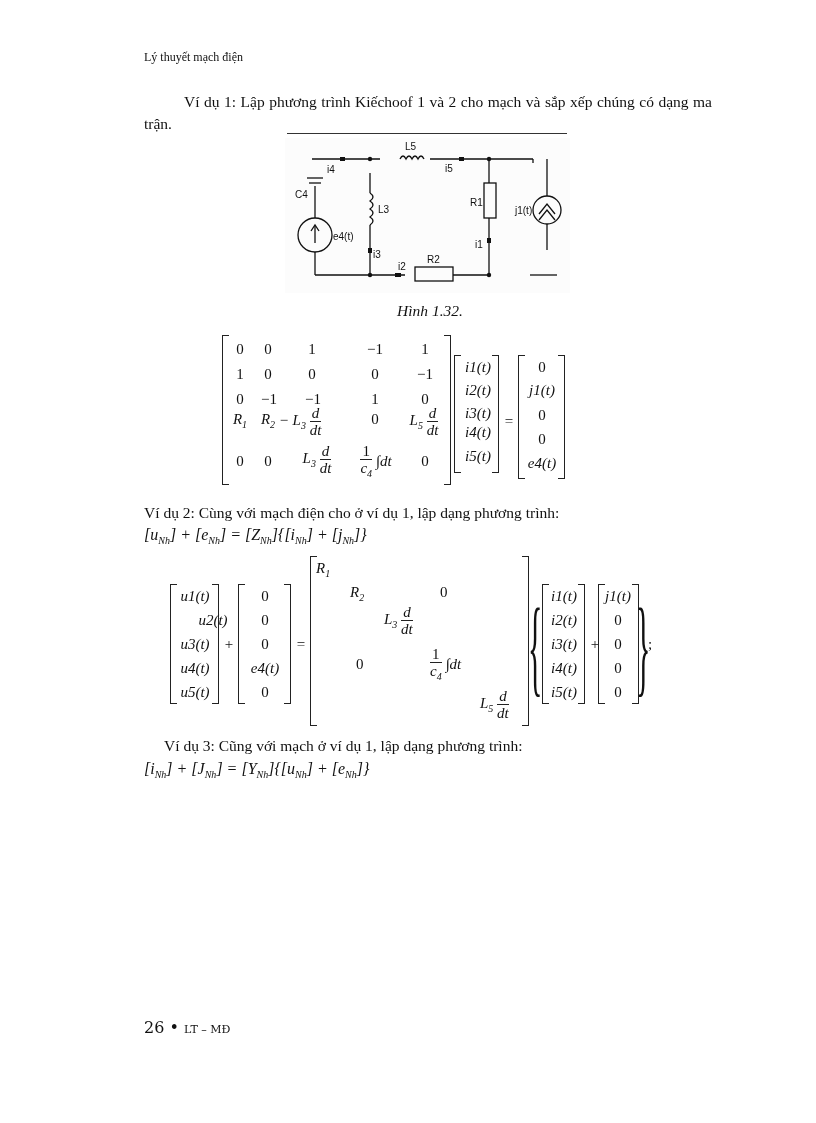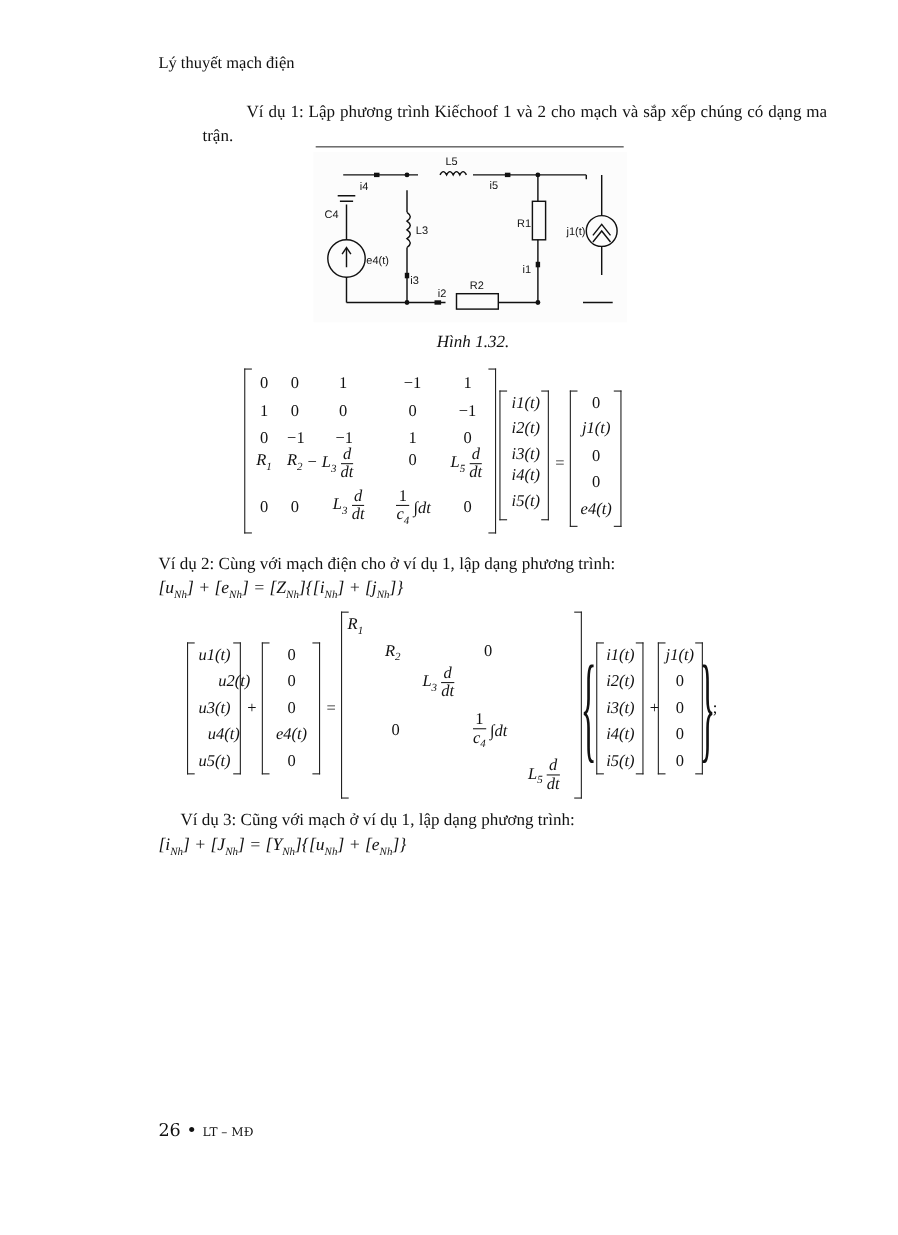--- a/index.html
+++ b/index.html
@@ -1,21 +1,21 @@
 <!DOCTYPE html>
 <html><head>
 <meta charset="utf-8">
 <style>
   html, body { margin: 0; padding: 0; background: #ffffff; }
   body { width: 816px; height: 1123px; position: relative; overflow: hidden;
          font-family: "Liberation Serif", "DejaVu Serif", serif; color: #111; }
   .abs { position: absolute; }
-  .header { left: 144px; top: 50px; font-size: 15px; }
+  .header { left: 144px; top: 50px; font-size: 12px; }
   .para { left: 144px; width: 568px; font-size: 15.5px; line-height: 22px; text-align: justify; }
-  .indent { text-indent: 40px; margin-left: 40px; }
+  .indent { text-indent: 40px; }
   .rule { left: 287px; top: 133px; width: 280px; height: 1px; background: #333; }
   .figure { left: 285px; top: 138px; width: 285px; height: 155px; background: #fcfcfc; }
   .caption { left: 380px; top: 302px; font-size: 15.5px; font-style: italic; width: 100px; text-align: center; }
   .math { font-family: "Liberation Serif", "DejaVu Serif", serif; font-size: 15px; }
   .it { font-style: italic; }
   .brk { position: absolute; border: 1px solid #222; }
   .brk.l { border-right: none; width: 6px; }
   .brk.r { border-left: none; width: 6px; }
   .cell { position: absolute; text-align: center; white-space: nowrap; }
   .frac { display: inline-block; vertical-align: middle; text-align: center; font-style: italic; }
@@ -160,21 +160,21 @@
   [u<sub>Nh</sub>] + [e<sub>Nh</sub>] = [Z<sub>Nh</sub>]{[i<sub>Nh</sub>] + [j<sub>Nh</sub>]}
 </div>
 
 <div class="abs math" style="left:170px; top:556px; width:480px; height:170px;">
 
   <div class="brk l" style="left:0; top:28px; height:118px;"></div>
   <div class="brk r" style="left:42px; top:28px; height:118px;"></div>
   <div class="cell it" style="left:2px; top:32px; width:46px;">u1(t)</div>
   <div class="cell it" style="left:20px; top:56px; width:46px;">u2(t)</div>
   <div class="cell it" style="left:2px; top:80px; width:46px;">u3(t)</div>
-  <div class="cell it" style="left:2px; top:104px; width:46px;text-align:right;">u4(t)</div>
+  <div class="cell it" style="left:2px; top:104px; width:46px;">u4(t)</div>
   <div class="cell it" style="left:2px; top:128px; width:46px;">u5(t)</div>
   <div class="cell" style="left:52px; top:80px; width:14px;">+</div>
 
   <div class="brk l" style="left:68px; top:28px; height:118px;"></div>
   <div class="brk r" style="left:114px; top:28px; height:118px;"></div>
   <div class="cell" style="left:70px; top:32px; width:50px;">0</div>
   <div class="cell" style="left:70px; top:56px; width:50px;">0</div>
   <div class="cell" style="left:70px; top:80px; width:50px;">0</div>
   <div class="cell it" style="left:70px; top:104px; width:50px;">e4(t)</div>
   <div class="cell" style="left:70px; top:128px; width:50px;">0</div>

